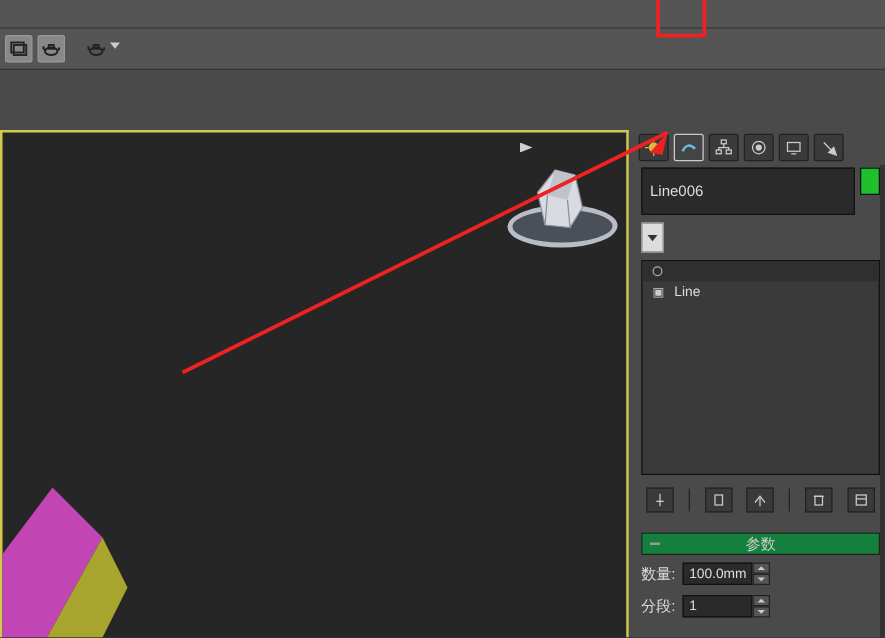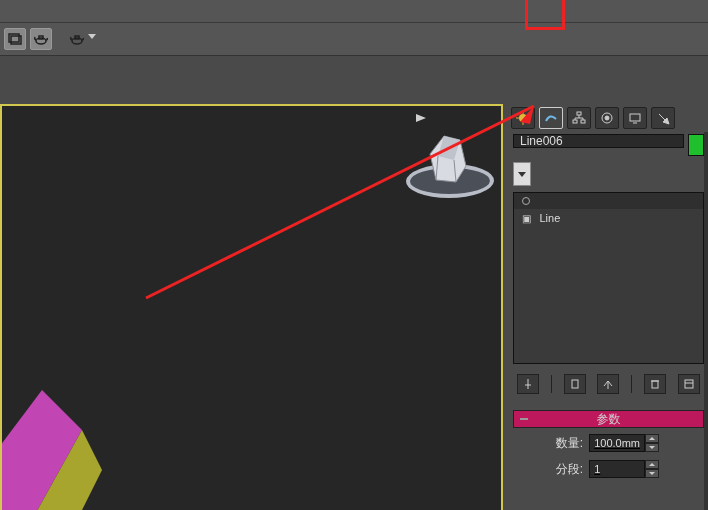--- a/index.html
+++ b/index.html
@@ -27,46 +27,46 @@
   .red-box { position: absolute; top: -10px; left: 525px; width: 40px; height: 40px; border: 3px solid #e22; z-index: 50; }
   .red-line { position: absolute; pointer-events: none; z-index: 49; }
 
   
   .right-panel { position: absolute; top: 104px; left: 505px; width: 203px; height: 406px; background: #4a4a4a; }
   .panel-top { height: 28px; display: flex; align-items: center; gap: 4px; padding: 0 6px; }
   .panel-btn { width: 24px; height: 22px; background: #3a3a3a; border: 1px solid #222; border-radius: 2px; display: flex; align-items: center; justify-content: center; }
   .panel-btn.active { border: 1px solid #ccc; background: #444; }
   .panel-btn svg { width: 14px; height: 14px; }
   .name-row { display: flex; padding: 2px 4px 4px 8px; gap: 4px; }
-  .name-input { flex: 1; height: 14px; background: #2a2a2a; border: 1px solid #111; color: #ddd; font-size: 12px; padding: 0 6px; }
+  .name-input { flex: 1; height: 38px; background: #2a2a2a; border: 1px solid #111; color: #ddd; font-size: 12px; padding: 0 6px; }
   .color-swatch { width: 16px; height: 22px; background: #1fbf2e; border: 1px solid #111; }
 
   .mod-row { display: flex; padding: 2px 4px 0 8px; }
   .mod-combo { flex: 1; height: 24px; background: #3a3a3a; border: 1px solid #111; display: flex; align-items: center; color: #ccc; font-size: 12px; padding: 0 6px; }
   .mod-drop { width: 18px; height: 24px; background: #ddd; border: 1px solid #888; display: flex; align-items: center; justify-content: center; }
   .mod-drop:after { content: ""; width: 0; height: 0; border-left: 4px solid transparent; border-right: 4px solid transparent; border-top: 5px solid #333; }
 
   .stack-box { margin: 6px 4px 0 8px; height: 172px; background: #3a3a3a; border: 1px solid #111; }
   .stack-head { height: 16px; background: #2f2f2f; display: flex; align-items: center; padding: 0 8px; gap: 16px; }
   .eye { width: 8px; height: 8px; border: 1px solid #aaa; border-radius: 50%; }
   .stack-item { height: 18px; display: flex; align-items: center; color: #ddd; font-size: 11px; padding: 0 8px; gap: 8px; }
   .stack-item.sel { background: #2a2a2a; color: #fff; }
   .stack-item .plus { font-size: 10px; color: #ccc; }
 
   .stack-tools { margin: 8px 4px 0 8px; height: 24px; display: flex; align-items: center; justify-content: space-between; padding: 0 4px; }
   .stool { width: 22px; height: 20px; background: #3a3a3a; border: 1px solid #222; display: flex; align-items: center; justify-content: center; }
   .stool svg { width: 12px; height: 12px; stroke: #ccc; fill: none; }
   .sep-v { width: 1px; height: 18px; background: #222; }
 
   .rollout { margin: 14px 4px 0 8px; }
-  .rollout-head { height: 18px; background: #be185d; border: 1px solid #222; display: flex; align-items: center; justify-content: center; position: relative; color: #ccc; font-size: 12px; }
+  .rollout-head { height: 18px; background: #15803d; border: 1px solid #222; display: flex; align-items: center; justify-content: center; position: relative; color: #ccc; font-size: 12px; }
   .rollout-head .dash { position: absolute; left: 6px; width: 8px; height: 2px; background: #999; }
-  .param-row { display: flex; align-items: center; justify-content: center; gap: 6px; height: 22px; margin-top: 4px; padding-right: 2px; }
+  .param-row { display: flex; align-items: center; justify-content: flex-start; gap: 6px; height: 22px; margin-top: 4px; padding-right: 2px; }
   .param-row label { color: #ddd; font-size: 12px; }
-  .spinner { display: flex; text-decoration: underline; }
+  .spinner { display: flex; }
   .spinner input { width: 56px; height: 18px; background: #2a2a2a; border: 1px solid #111; color: #ddd; font-size: 11px; padding: 0 4px; }
   .spin-btns { width: 14px; display: flex; flex-direction: column; }
   .spin-btns div { flex: 1; background: #555; border: 1px solid #222; display: flex; align-items: center; justify-content: center; }
   .spin-btns div:after { content: ""; width: 0; height: 0; border-left: 3px solid transparent; border-right: 3px solid transparent; }
   .spin-btns .up:after { border-bottom: 3px solid #ccc; }
   .spin-btns .dn:after { border-top: 3px solid #ccc; }
 
   .vscroll { position: absolute; right: 0; top: 28px; width: 4px; bottom: 0; background: #333; }
 </style>
 </head>

